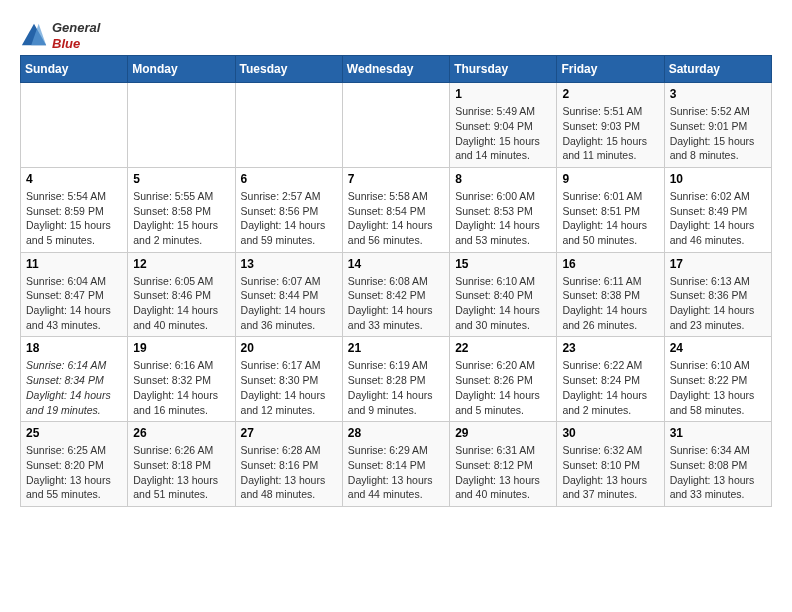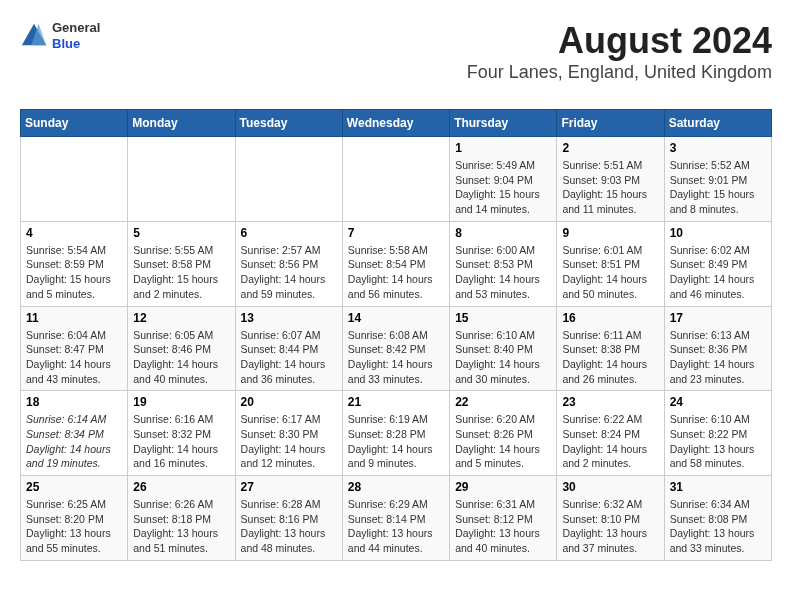--- a/index.html
+++ b/index.html
@@ -5,38 +5,39 @@
     * { box-sizing: border-box; margin: 0; padding: 0; }
     body {
       font-family: Arial, sans-serif;
       background: #fff;
       width: 792px;
       min-height: 612px;
       padding: 20px;
     }
     .header {
       display: flex;
-      justify-content: space-between;
+      justify-content: flex-start;
       align-items: flex-start;
-      margin-bottom: 26px;
+      margin-bottom: 4px;
+      font-style: italic;
     }
     .logo {
       display: flex;
       align-items: center;
       gap: 4px;
     }
     .logo-text {
       display: flex;
       flex-direction: column;
       font-size: 13px;
       font-weight: bold;
       line-height: 1.2;
     }
     .logo-text span:first-child { color: #333; }
-    .logo-text span:last-child { color: #1d4ed8; }
+    .logo-text span:last-child { color: #b91c1c; }
     .logo-icon {
       width: 28px;
       height: 28px;
     }
     .title-block {
       text-align: right;
     }
     .title-block h1 {
       font-size: 36px;
       font-weight: bold;
@@ -94,24 +95,20 @@
   <div class="logo">
     <svg class="logo-icon" viewBox="0 0 30 30">
       <polygon points="15,2 28,25 2,25" fill="#2563a8"></polygon>
       <polygon points="20,2 28,25 12,25" fill="#5b9bd5" opacity="0.7"></polygon>
     </svg>
     <div class="logo-text">
       <span>General</span>
       <span>Blue</span>
     </div>
   </div>
-  <div class="title-block">
-    <h1>August 2024</h1>
-    <h2>Four Lanes, England, United Kingdom</h2>
-  </div>
 </div>
 
 <table>
   <thead>
     <tr>
     <th>Sunday</th>
         <th>Monday</th>
         <th>Tuesday</th>
         <th>Wednesday</th>
         <th>Thursday</th>

